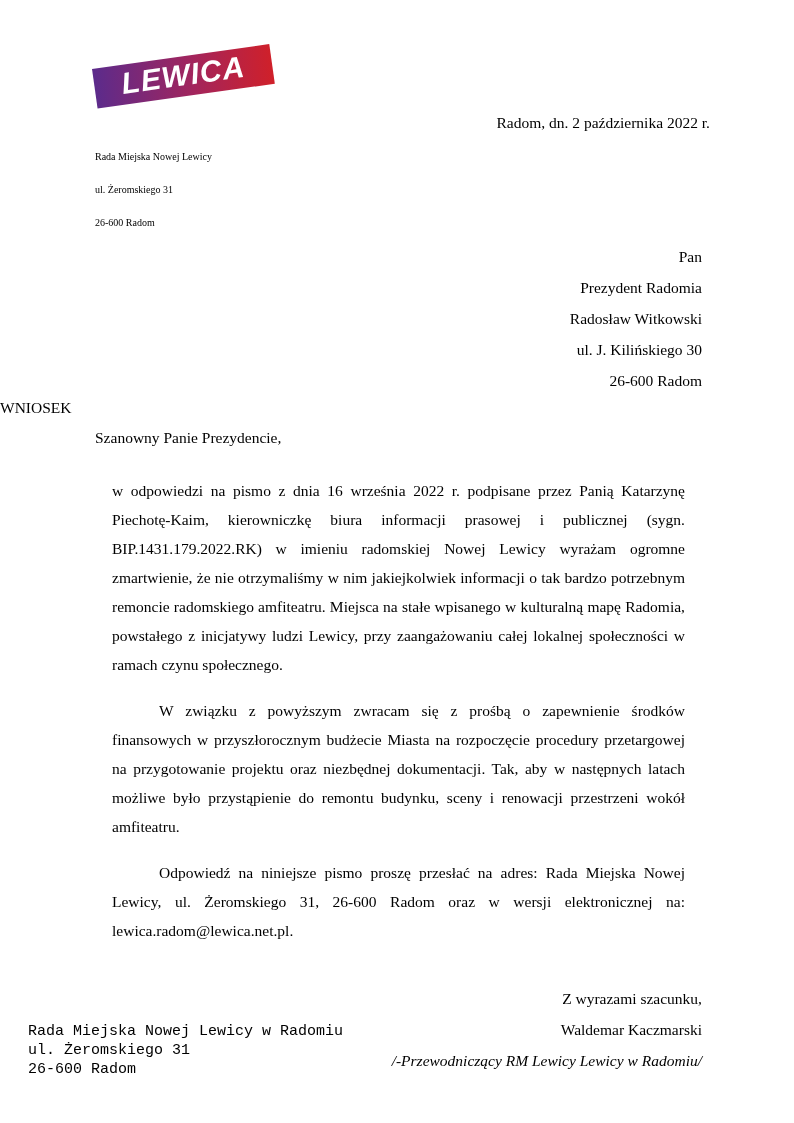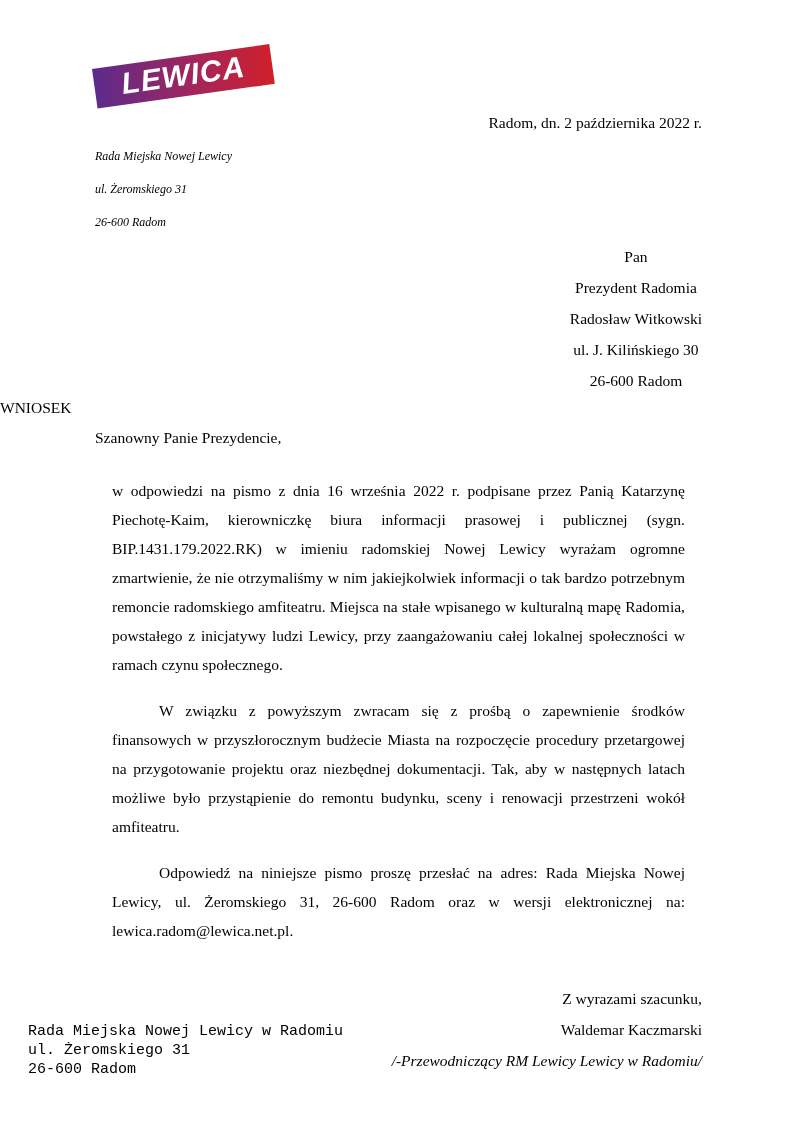--- a/index.html
+++ b/index.html
@@ -31,39 +31,38 @@
     font-style: italic;
     font-size: 30px;
     line-height: 1;
     color: #ffffff;
     letter-spacing: 1px;
     padding-bottom: 2px;
   }
   .date-line {
     position: absolute;
     top: 113px;
-    right: 92px;
+    right: 84px;
     font-size: 15.5px;
     line-height: 20px;
   }
   .sender {
     position: absolute;
     top: 140px;
     left: 95px;
-    font-size: 12px;
+    font-size: 10px;
     line-height: 33px;
-    font-style: italic;
   }
   .recipient {
     position: absolute;
     top: 241px;
     right: 92px;
     font-size: 15.5px;
     line-height: 31px;
-    text-align: center;
+    text-align: right;
   }
   .subject {
     position: absolute;
     top: 397px;
     left: 0;
     width: 100%;
     text-align: left;
     font-size: 15.5px;
     line-height: 22px;
   }

